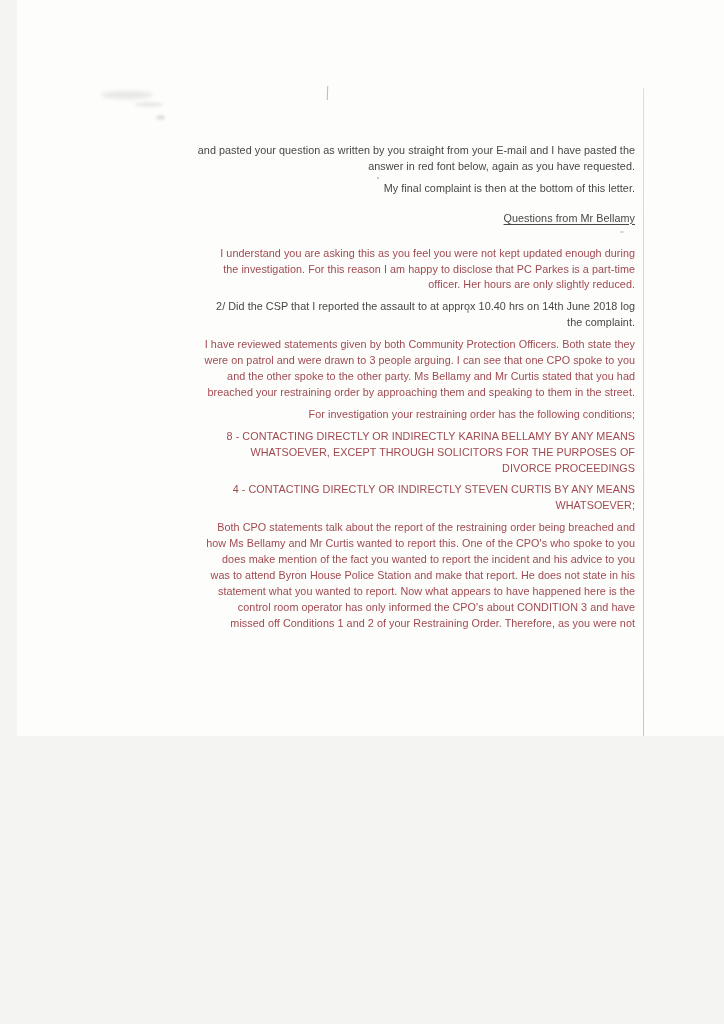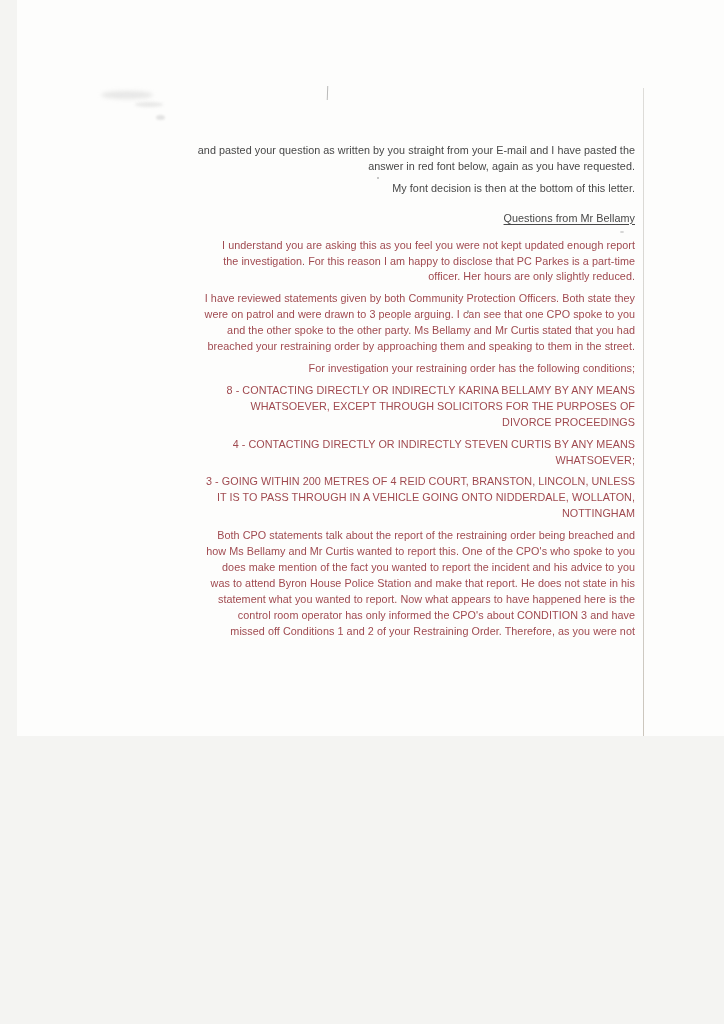--- a/index.html
+++ b/index.html
@@ -16,21 +16,21 @@
   .content{position:absolute;left:148px;top:143px;width:470px;}
   p.para{
     margin:0 0 6px 0;
     font-size:10.8px;line-height:15.9px;
     color:#474747;
     white-space:pre-line;
     letter-spacing:0.05px;
   }
   p.para.red{color:#a04a50;}
   p.para.heading{
-    margin-top:14px;margin-bottom:11px;
+    margin-top:14px;margin-bottom:19px;
     text-decoration:underline;text-underline-offset:2px;
   }
   
   .logo{position:absolute;left:150px;top:770px;display:flex;align-items:flex-start;gap:32px;}
   .badge{width:40px;height:45px;flex:0 0 auto;}
   .logo-text{margin-left:4px;margin-top:7px;color:#253254;width:66px;}
   .logo-rule{height:1.5px;background:#253254;width:64px;}
   .logo-county{
     font-size:6.7px;font-weight:bold;letter-spacing:0.28px;
     margin:1.5px 0 0.5px 0;white-space:nowrap;
@@ -89,38 +89,37 @@
   <div class="artifact speck1"></div>
   <div class="artifact speck2"></div>
   <div class="artifact speck3"></div>
   <div class="artifact speck4"></div>
   <div class="artifact speck5"></div>
   <div class="artifact speck6"></div>
 
   <div class="content" id="letter-body">
       <p class="para">and pasted your question as written by you straight from your E-mail and I have pasted the
 answer in red font below, again as you have requested.</p>
-      <p class="para">My font decision is then at the bottom of this letter.</p>
+      <p class="para">My final complaint is then at the bottom of this letter.</p>
       <p class="para heading">Questions from Mr Bellamy</p>
-      <p class="para red">I understand you are asking this as you feel you were not kept updated enough report
+      <p class="para red">I understand you are asking this as you feel you were not kept updated enough during
 the investigation. For this reason I am happy to disclose that PC Parkes is a part-time
 officer. Her hours are only slightly reduced.</p>
+      <p class="para">2/ Did the CSP that I reported the assault to at approx 10.40 hrs on 14th June 2018 log
+the complaint.</p>
       <p class="para red">I have reviewed statements given by both Community Protection Officers. Both state they
 were on patrol and were drawn to 3 people arguing. I can see that one CPO spoke to you
 and the other spoke to the other party. Ms Bellamy and Mr Curtis stated that you had
 breached your restraining order by approaching them and speaking to them in the street.</p>
       <p class="para red">For investigation your restraining order has the following conditions;</p>
       <p class="para red">8 - CONTACTING DIRECTLY OR INDIRECTLY KARINA BELLAMY BY ANY MEANS
 WHATSOEVER, EXCEPT THROUGH SOLICITORS FOR THE PURPOSES OF
 DIVORCE PROCEEDINGS</p>
       <p class="para red">4 - CONTACTING DIRECTLY OR INDIRECTLY STEVEN CURTIS BY ANY MEANS
 WHATSOEVER;</p>
-      <p class="para red">3 - GOING WITHIN 200 METRES OF 4 REID COURT, BRANSTON, LINCOLN, UNLESS
-IT IS TO PASS THROUGH IN A VEHICLE GOING ONTO NIDDERDALE, WOLLATON,
-NOTTINGHAM</p>
       <p class="para red">Both CPO statements talk about the report of the restraining order being breached and
 how Ms Bellamy and Mr Curtis wanted to report this. One of the CPO's who spoke to you
 does make mention of the fact you wanted to report the incident and his advice to you
 was to attend Byron House Police Station and make that report. He does not state in his
 statement what you wanted to report. Now what appears to have happened here is the
 control room operator has only informed the CPO's about CONDITION 3 and have
 missed off Conditions 1 and 2 of your Restraining Order. Therefore, as you were not</p>
     </div>
 
   <div class="logo">

